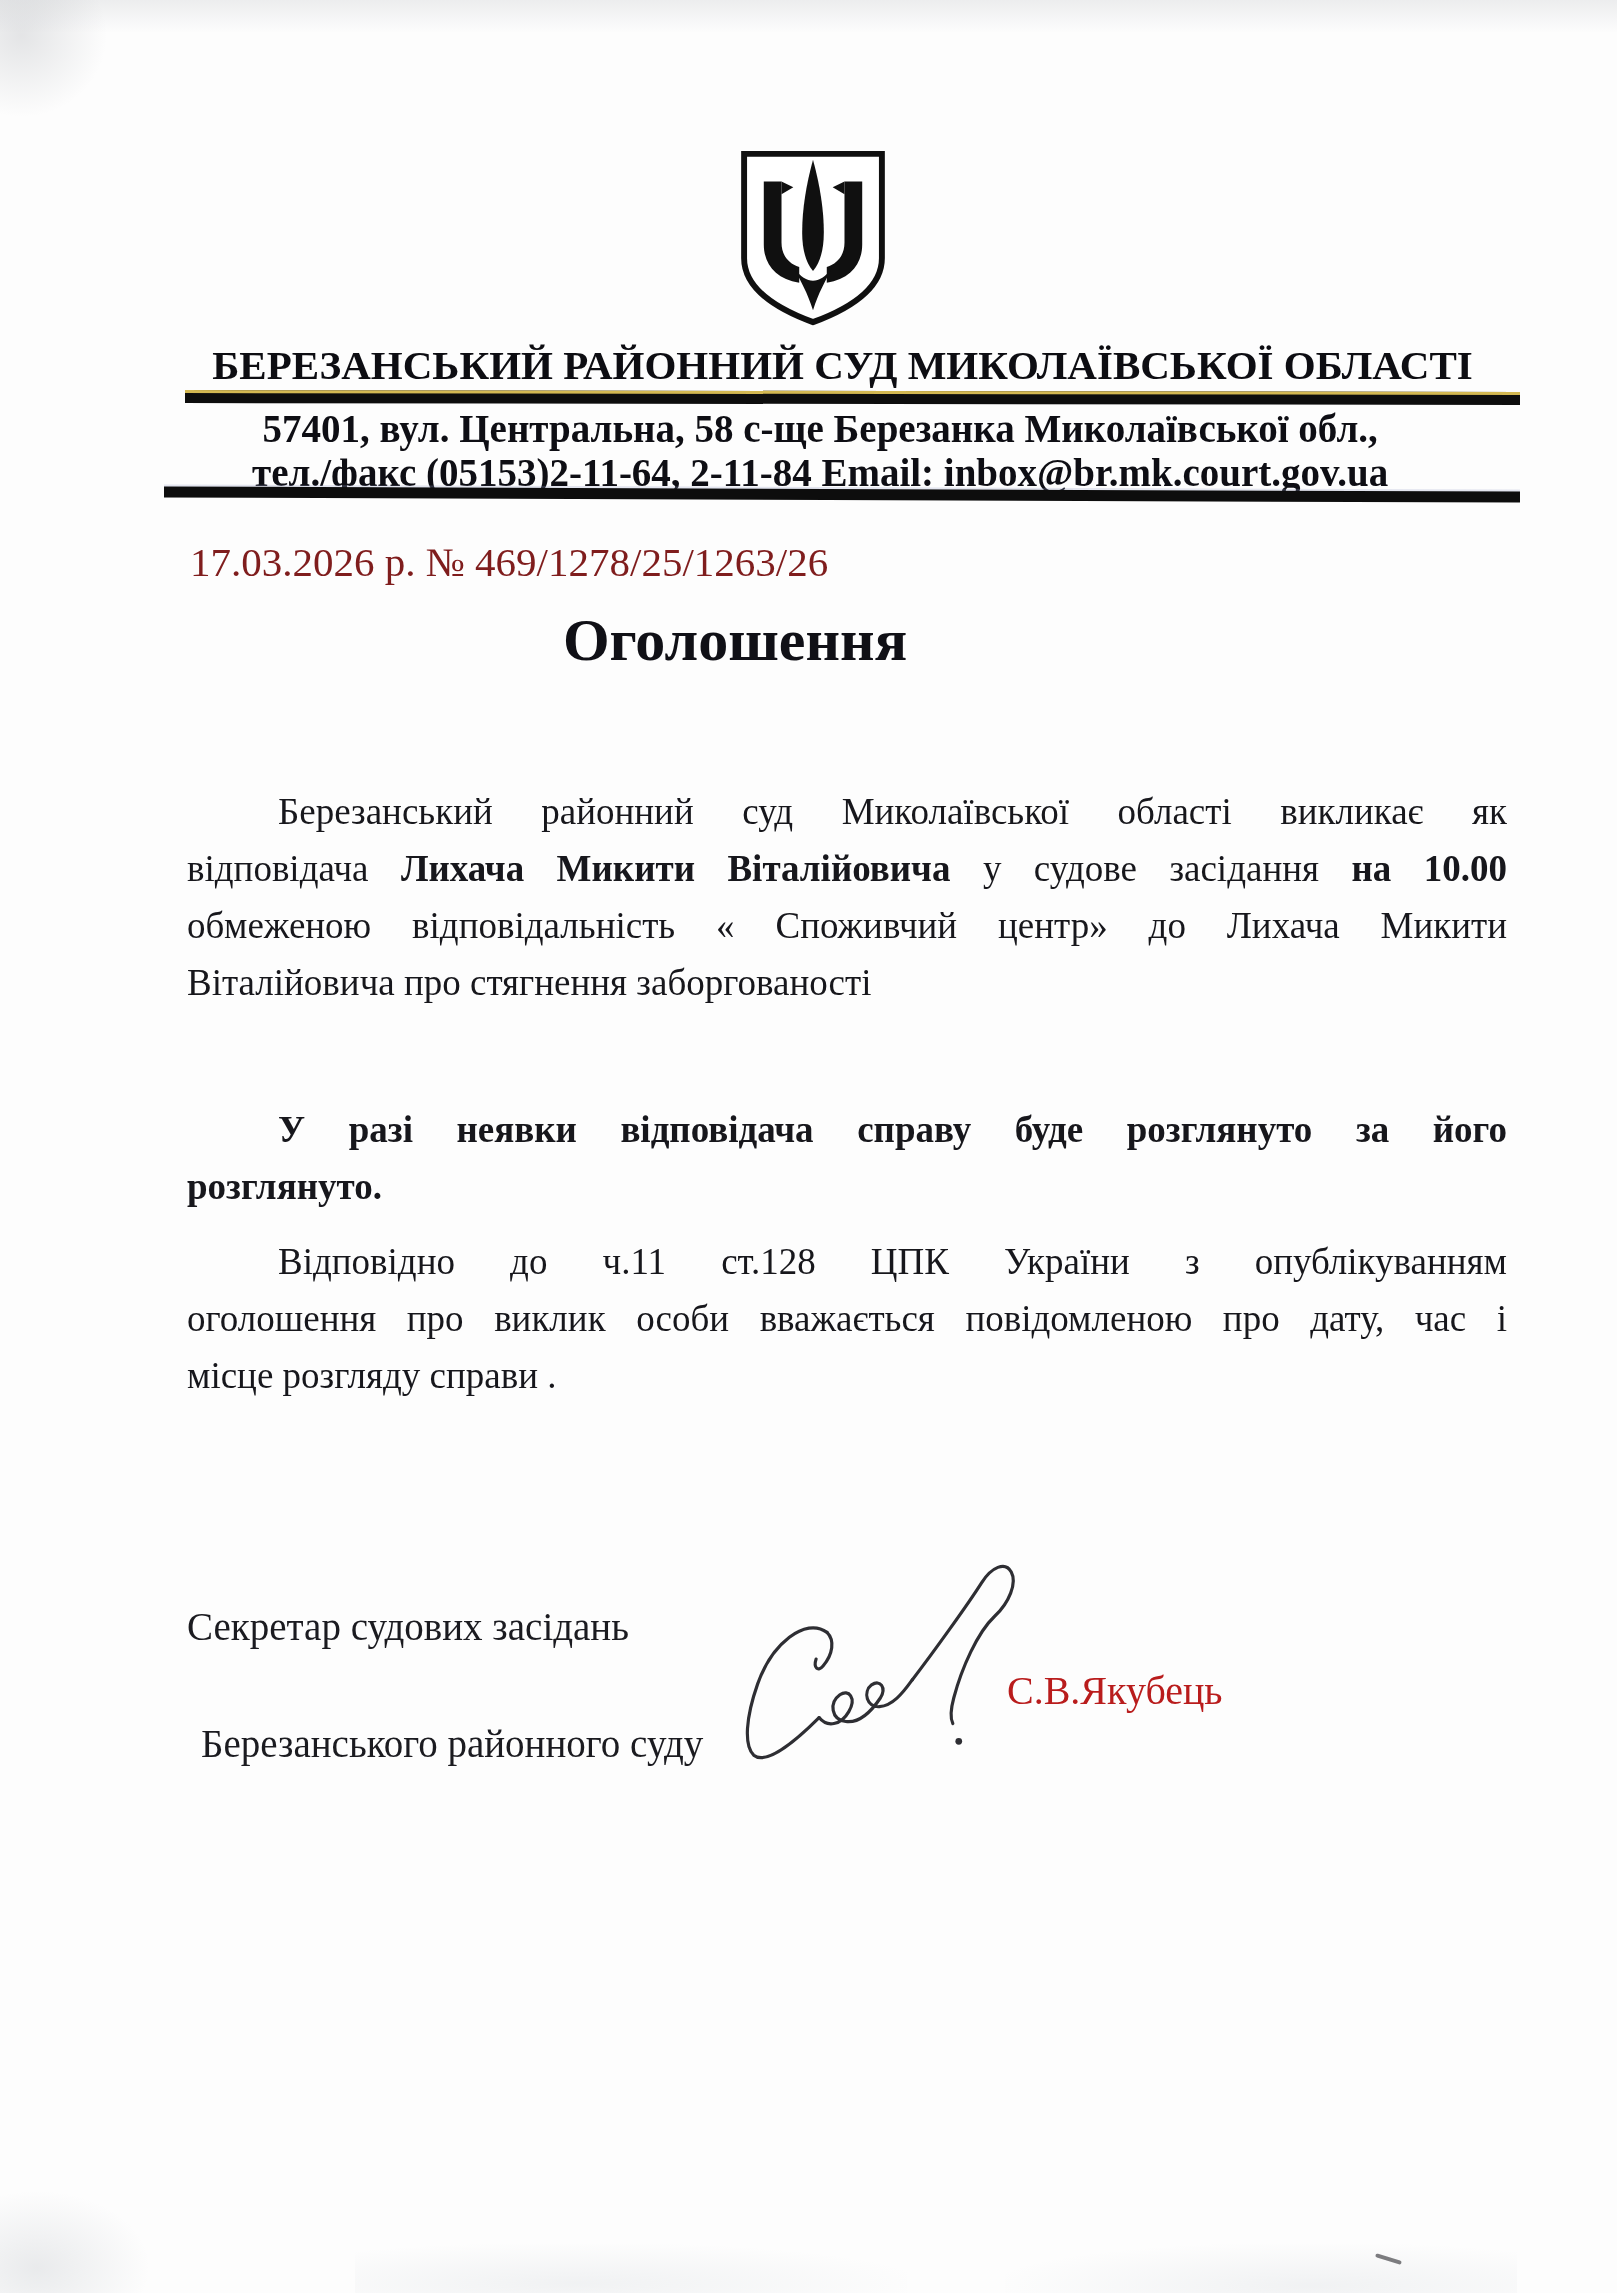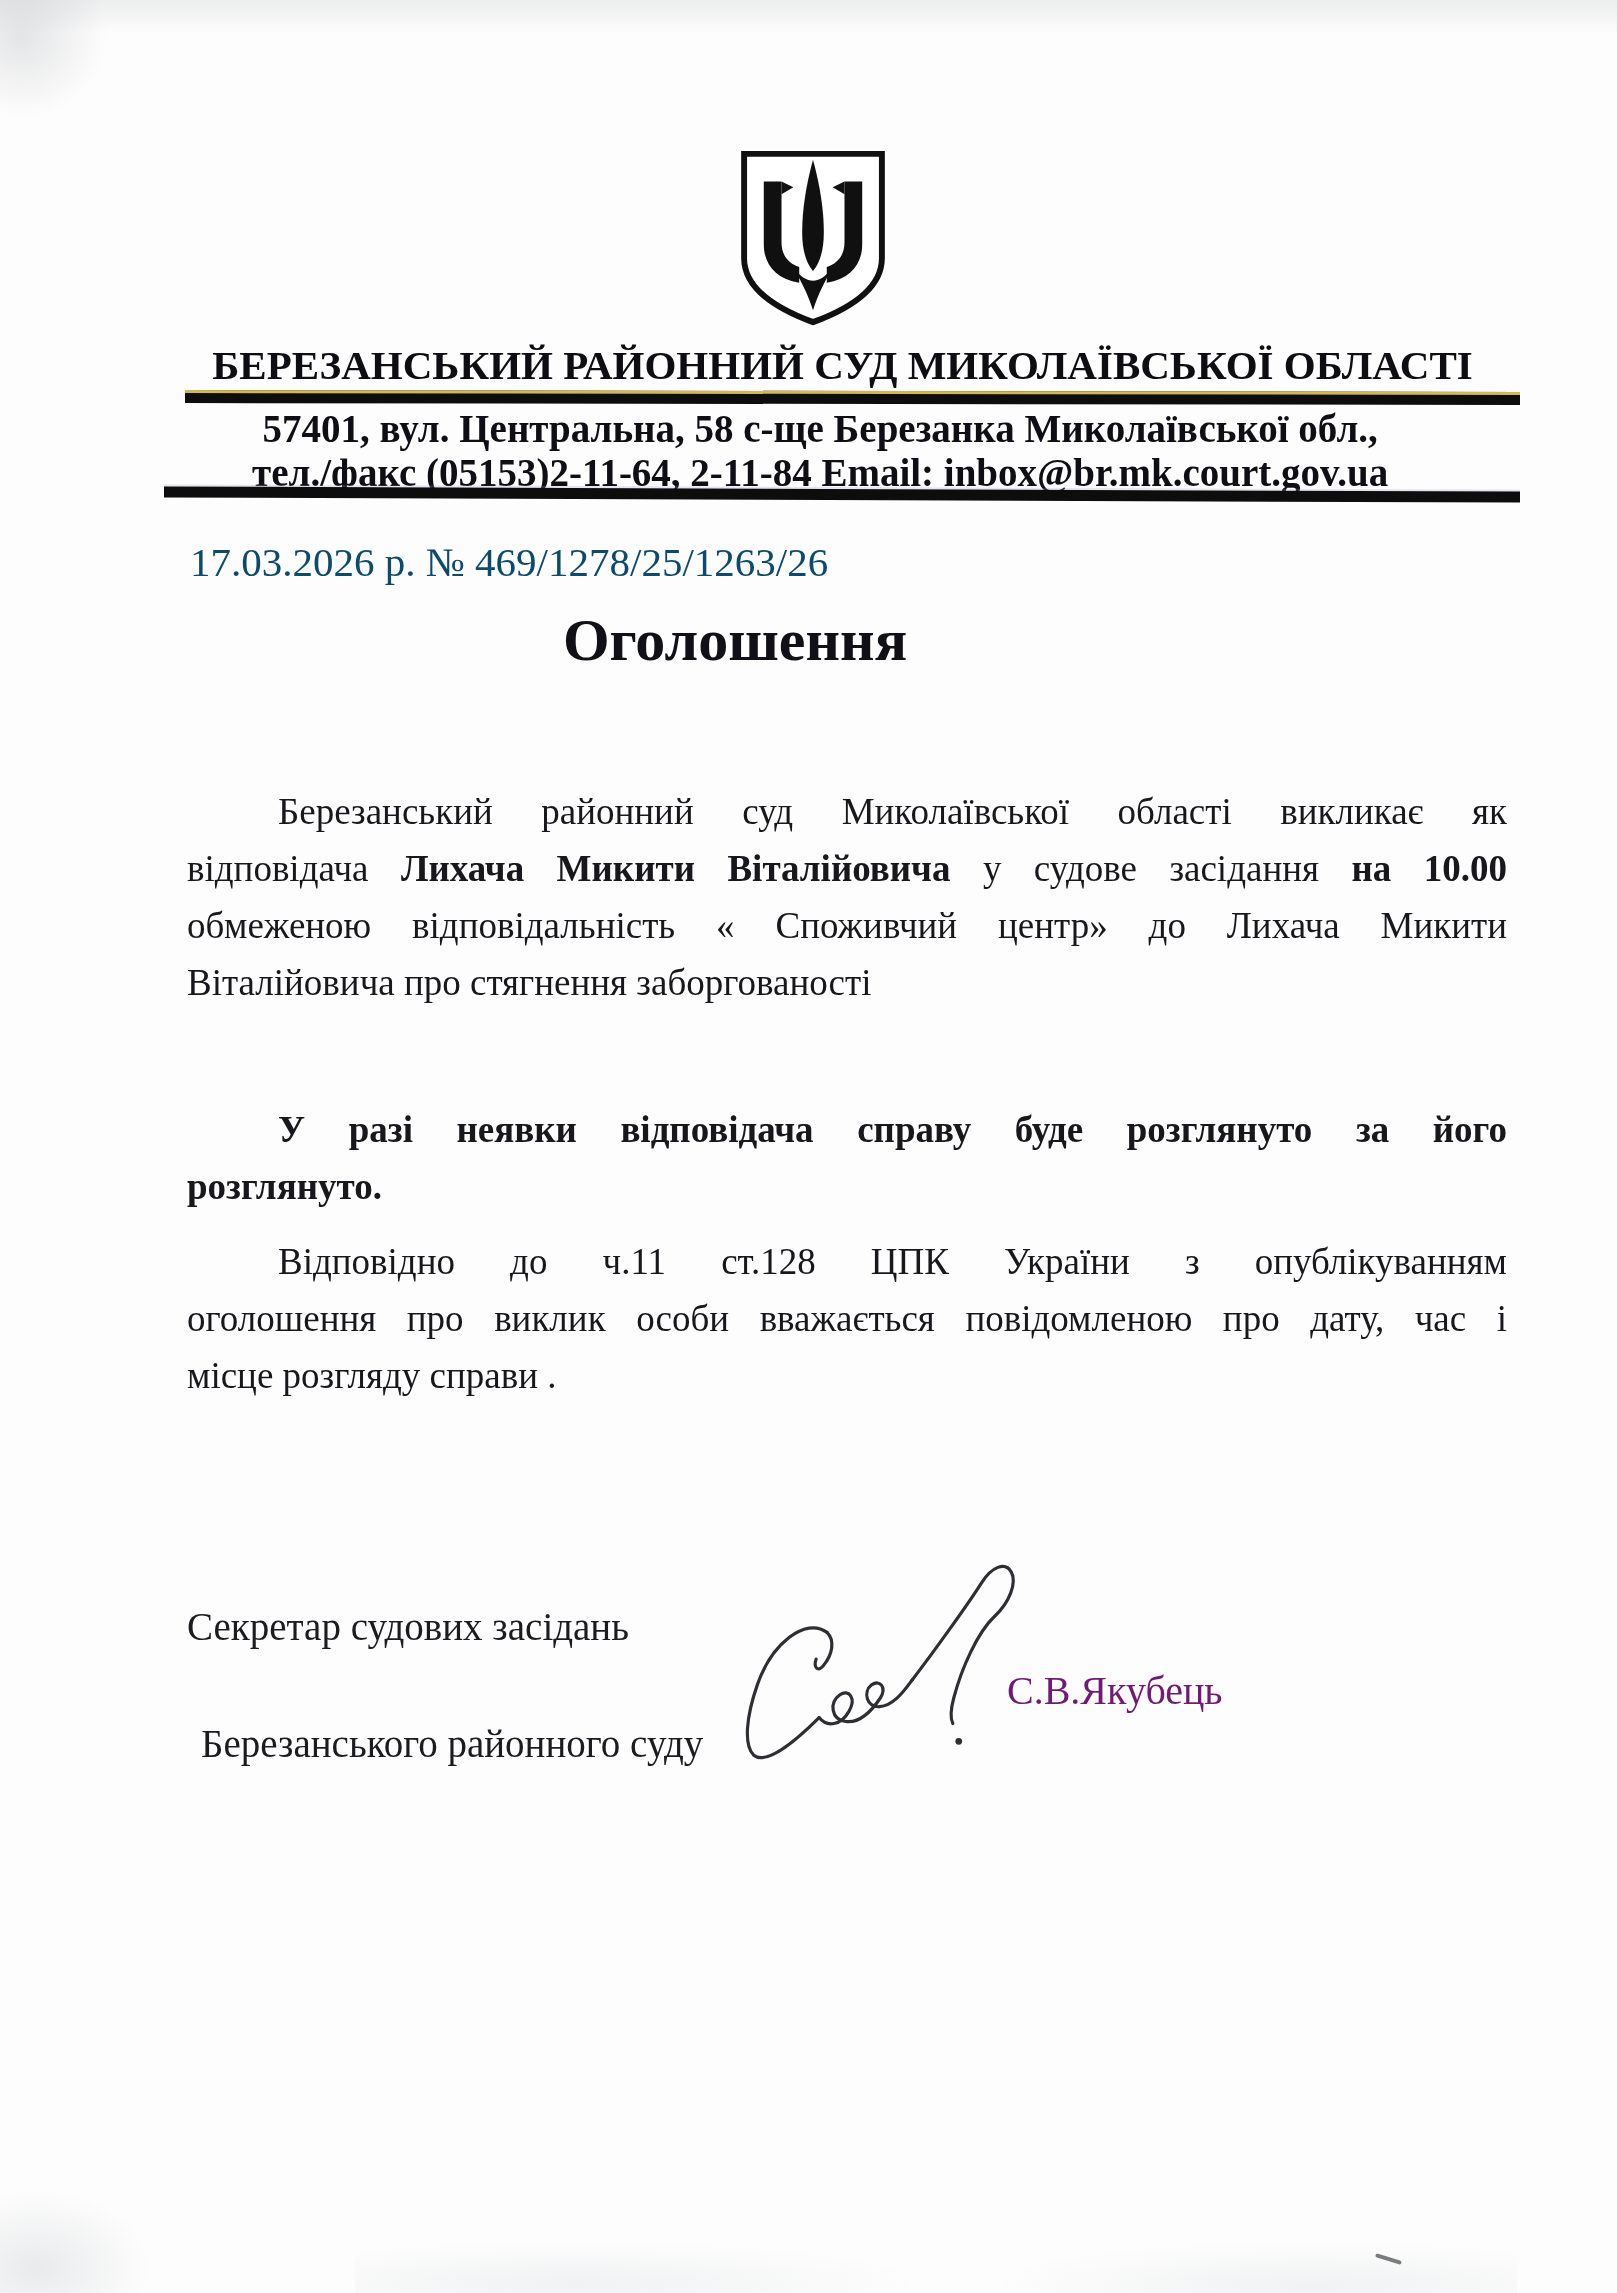--- a/index.html
+++ b/index.html
@@ -34,37 +34,37 @@
     color:#0d0d12;letter-spacing:0px;white-space:nowrap;
   }
   .rule{position:absolute;background:#0d0d0d;}
   .rule1{left:185px;top:391px;width:1335px;height:9.9px;border-top:3px solid #d3b852;transform:rotate(0.08deg);}
   .rule2{left:164px;top:489px;width:1356px;height:10.8px;transform:rotate(0.22deg);box-shadow:0 -2px 0 rgba(150,160,200,0.25);}
   .addr{position:absolute;left:19.7px;width:1601px;text-align:center;
     font-weight:bold;font-size:39px;line-height:43px;color:#0e0e14;white-space:nowrap;}
   .addr1{top:407px;}
   .addr2{top:451px;}
   
-  .dateline{position:absolute;left:190px;top:538px;font-size:41px;color:#0c4a6e;white-space:nowrap;}
+  .dateline{position:absolute;left:190px;top:538px;font-size:41px;color:#7f1d1d;white-space:nowrap;}
   
   .doc-title{position:absolute;left:0;top:606px;width:1470px;text-align:center;
     font-weight:bold;font-size:60px;color:#101016;}
   
   .para{position:absolute;left:187px;width:1320px;font-size:37px;color:#17171c;}
   .para .jline{text-align:justify;text-align-last:justify;line-height:57px;height:57px;overflow:hidden;}
   .para .lline{text-align:left;line-height:57px;height:57px;}
   .para .indent{padding-left:91px;}
   .p1{top:783px;}
   .p2{top:1101px;font-weight:bold;}
   .p3{top:1233px;font-weight:normal;}
   .b{font-weight:bold;}
   
   .sig-role1{position:absolute;left:187px;top:1604px;font-size:39px;color:#1b1b20;white-space:nowrap;}
   .sig-role2{position:absolute;left:201px;top:1721px;font-size:39px;color:#1b1b20;white-space:nowrap;}
-  .sig-name{position:absolute;left:1007px;top:1667px;font-size:40px;color:#701a75;white-space:nowrap;}
+  .sig-name{position:absolute;left:1007px;top:1667px;font-size:40px;color:#b91c1c;white-space:nowrap;}
   .signature{position:absolute;left:722px;top:1547px;width:317px;height:248px;}
 </style>
 </head>
 <body>
 
 <div class="page">
 
   <div class="artifact top-band"></div>
   <div class="artifact tl-smudge"></div>
   <div class="artifact bl-smudge"></div>

